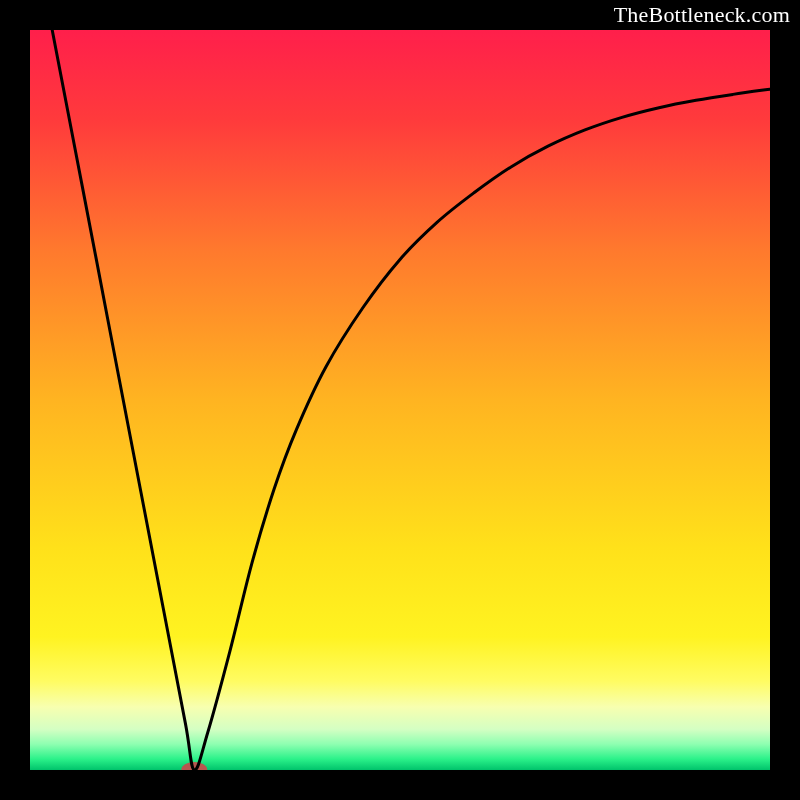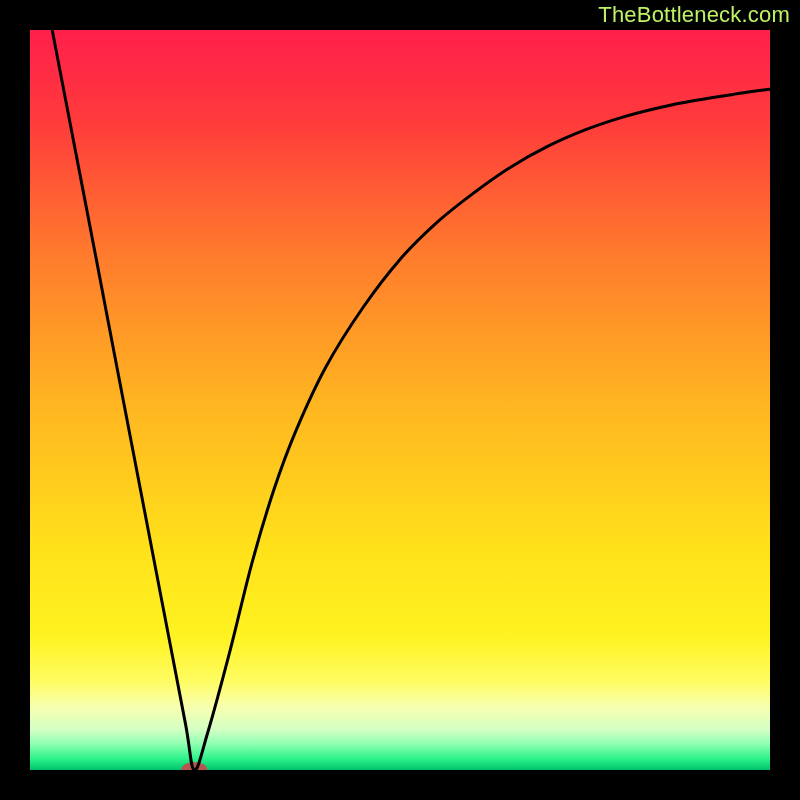--- a/index.html
+++ b/index.html
@@ -14,25 +14,26 @@
   .frame {
     position: relative;
     width: 800px;
     height: 800px;
     background: #000;
   }
   .watermark {
     position: absolute;
     top: 2px;
     right: 10px;
-    color: #bef264;
+    color: #ffffff;
     font-size: 22px;
     font-weight: 500;
     letter-spacing: 0.2px;
     z-index: 10;
+    font-family: Liberation Serif, serif;
   }
   .plot {
     position: absolute;
     left: 30px;
     top: 30px;
     width: 740px;
     height: 740px;
   }
   svg {
     display: block;

